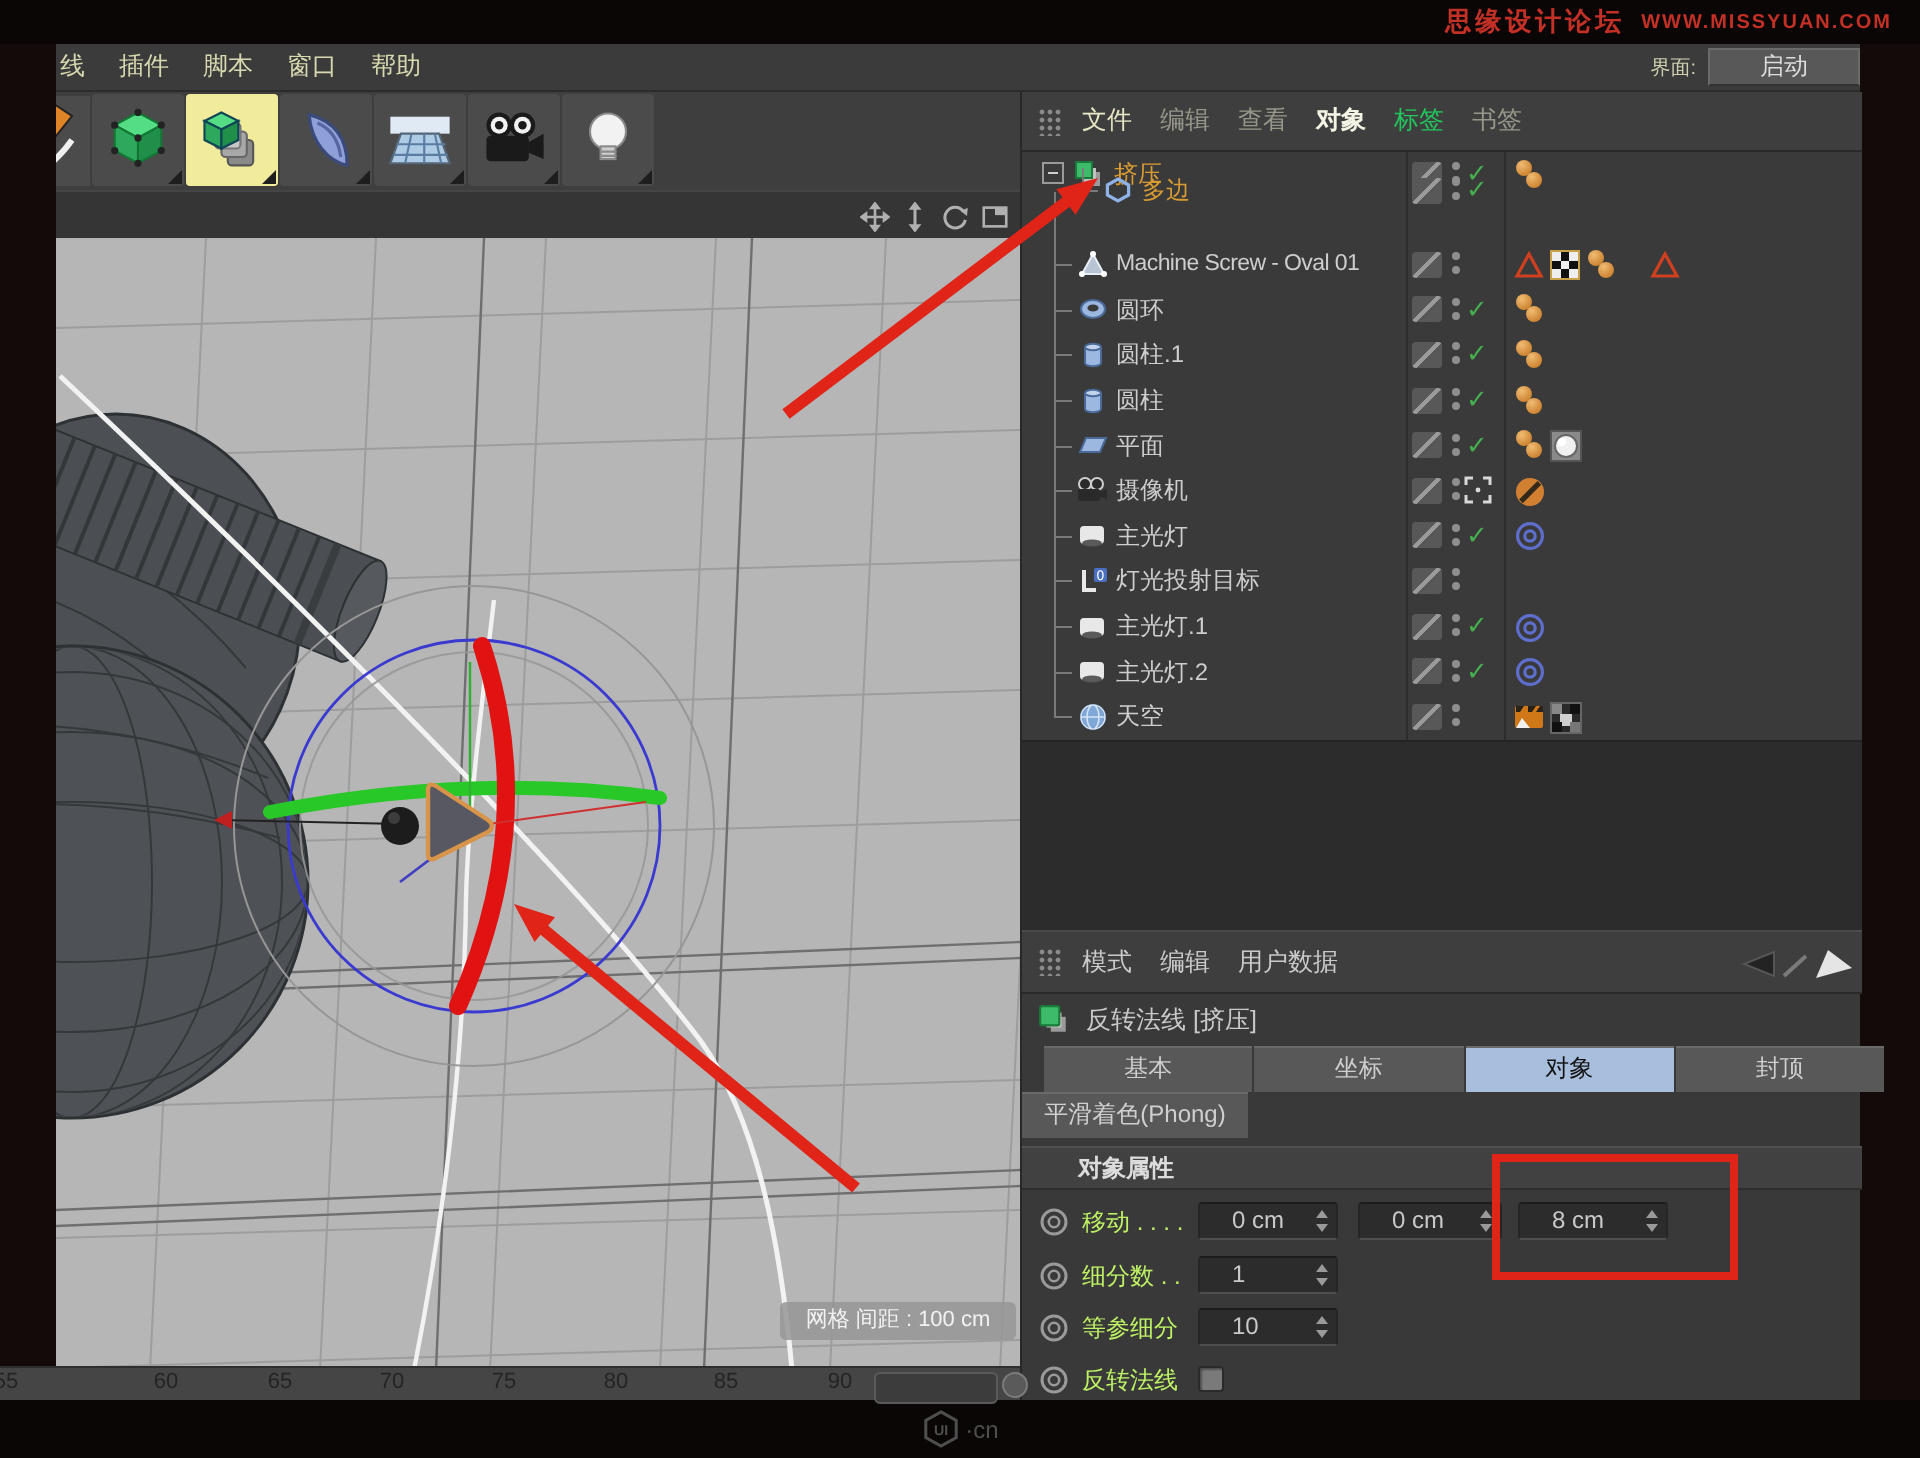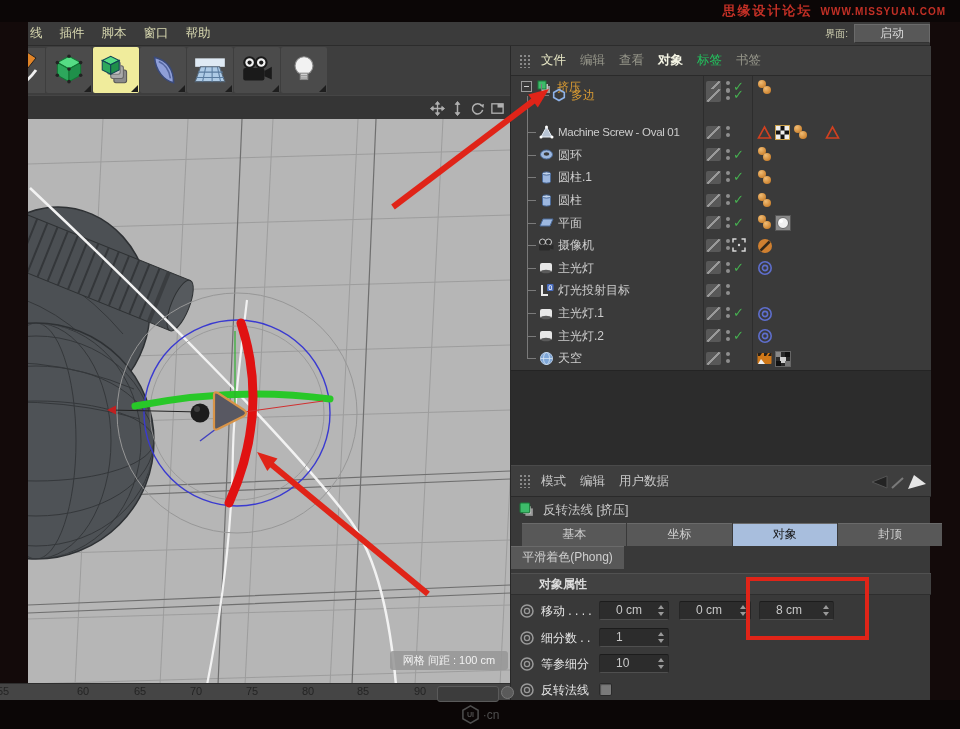--- a/index.html
+++ b/index.html
@@ -85,21 +85,21 @@
   .am-tab{flex:1;background:#585858;border-top:1px solid #6a6a6a;color:#cfcfcf;font-size:12px;
           text-align:center;line-height:21px;}
   .am-tab.active{background:#a8bedd;color:#141414;}
   .am-tab2{position:absolute;left:0;top:500px;width:113px;height:23px;background:#585858;border-top:1px solid #6a6a6a;
            color:#cfcfcf;font-size:12px;text-align:center;line-height:21px;}
   .am-section{position:absolute;left:0;top:527px;width:420px;height:22px;background:#414141;
               border-top:1px solid #515151;border-bottom:1px solid #2e2e2e;padding-left:20px;}
   .am-section .txt{margin-left:8px;line-height:20px;font-size:12px;font-weight:bold;color:#dcdcdc;}
   .am-row{position:absolute;left:0;width:420px;height:24px;}
   .kf{position:absolute;left:8px;top:4px;width:16px;height:16px;}
-  .am-label{position:absolute;left:30px;top:0;line-height:24px;font-size:12px;color:#e5e5e5;white-space:nowrap;}
+  .am-label{position:absolute;left:30px;top:0;line-height:24px;font-size:12px;color:#bef264;white-space:nowrap;}
   .field{position:absolute;top:2px;height:19px;background:#2c2c2c;border:1px solid #262626;border-top-color:#1c1c1c;
          border-bottom-color:#4f4f4f;border-radius:2px;color:#c9c9c9;font-size:12px;line-height:17px;padding-left:16px;}
   .f1{left:88px;width:70px;} .f2{left:168px;width:72px;} .f3{left:248px;width:75px;}
   .stepper{position:absolute;right:3px;top:3px;width:7px;height:11px;}
   .stepper::before{content:"";position:absolute;left:0;top:0;border-left:3.5px solid transparent;
       border-right:3.5px solid transparent;border-bottom:4px solid #9a9a9a;}
   .stepper::after{content:"";position:absolute;left:0;bottom:0;border-left:3.5px solid transparent;
       border-right:3.5px solid transparent;border-top:4px solid #9a9a9a;}
   .checkbox{position:absolute;left:88px;top:5px;width:13px;height:13px;background:#7a7a7a;
             border:1px solid #2a2a2a;border-radius:2px;box-shadow:inset 1px 1px 1px rgba(0,0,0,.35);}

